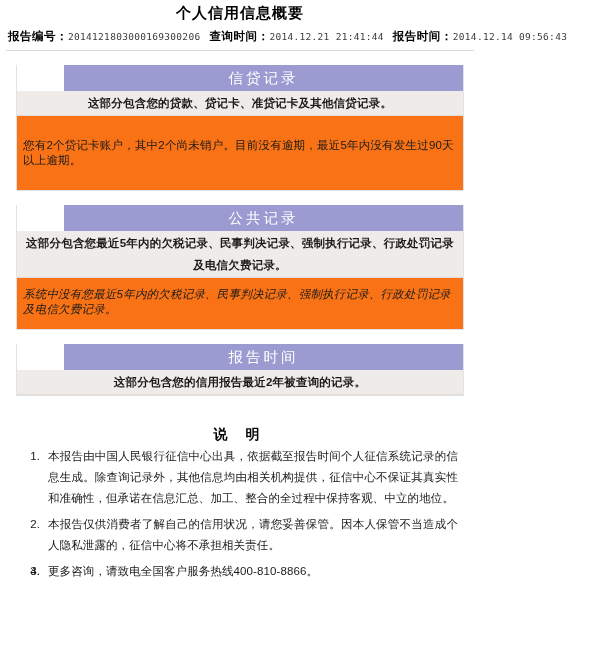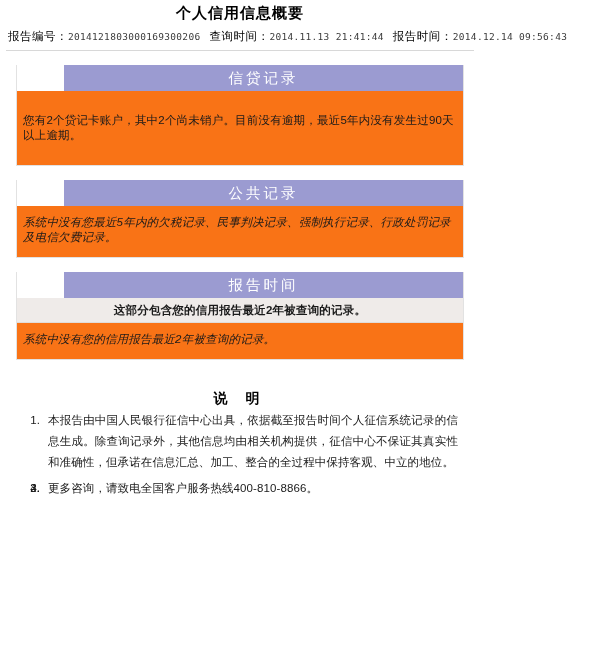--- a/index.html
+++ b/index.html
@@ -35,21 +35,21 @@
 
   .meta-bar {
     margin: 5px 6px 0 6px;
     padding: 0 2px 5px 2px;
     border-bottom: 1px solid #d8d8d8;
     white-space: nowrap;
     font-size: 11px;
     line-height: 16px;
   }
   .meta-label {
-    font-weight: normal;
+    font-weight: bold;
     font-size: 11.5px;
     color: #000;
     letter-spacing: 0.5px;
   }
   .meta-value {
     font-family: "DejaVu Sans Mono", "Liberation Mono", monospace;
     font-size: 9.5px;
     color: #3b3b3b;
     letter-spacing: 0.3px;
     margin-right: 9px;
@@ -137,48 +137,50 @@
   }
 </style>
 </head>
 <body>
 
 <div class="page">
 
   <div class="doc-title">个人信用信息概要</div>
 
   <div class="meta-bar">
-    <span class="meta-label">报告编号：</span><span class="meta-value">2014121803000169300206</span><span class="meta-label">查询时间：</span><span class="meta-value">2014.11.13 21:41:44</span><span class="meta-label">报告时间：</span><span class="meta-value">2014.12.14 09:56:43</span>
+    <span class="meta-label">报告编号：</span><span class="meta-value">2014121803000169300206</span><span class="meta-label">查询时间：</span><span class="meta-value">2014.12.21 21:41:44</span><span class="meta-label">报告时间：</span><span class="meta-value">2014.12.14 09:56:43</span>
   </div>
 
   <div class="section">
     <div class="section-header">信贷记录</div>
+    <div class="section-subtitle">这部分包含您的贷款、贷记卡、准贷记卡及其他信贷记录。</div>
     <div class="section-body tall">您有2个贷记卡账户，其中2个尚未销户。目前没有逾期，最近5年内没有发生过90天以上逾期。</div>
   </div>
 
   <div class="section">
     <div class="section-header">公共记录</div>
+    <div class="section-subtitle">这部分包含您最近5年内的欠税记录、民事判决记录、强制执行记录、行政处罚记录及电信欠费记录。</div>
     <div class="section-body short">系统中没有您最近5年内的欠税记录、民事判决记录、强制执行记录、行政处罚记录及电信欠费记录。</div>
   </div>
 
   <div class="section">
     <div class="section-header">报告时间</div>
     <div class="section-subtitle">这部分包含您的信用报告最近2年被查询的记录。</div>
-    <div class="section-body short">系统中没有您的信用报告最近2年被查询的记录。</div>
   </div>
 
   <div class="notes">
     <div class="notes-title">说 明</div>
     <ul class="notes-list">
       <li class="note-item">
         <span class="note-num">1.</span>
         <span>本报告由中国人民银行征信中心出具，依据截至报告时间个人征信系统记录的信息生成。除查询记录外，其他信息均由相关机构提供，征信中心不保证其真实性和准确性，但承诺在信息汇总、加工、整合的全过程中保持客观、中立的地位。</span>
       </li>
       <li class="note-item">
         <span class="note-num">2.</span>
+        <span>本报告仅供消费者了解自己的信用状况，请您妥善保管。因本人保管不当造成个人隐私泄露的，征信中心将不承担相关责任。</span>
       </li>
       <li class="note-item">
         <span class="note-num">3.</span>
       </li>
       <li class="note-item">
         <span class="note-num">4.</span>
         <span>更多咨询，请致电全国客户服务热线400-810-8866。</span>
       </li>
     </ul>
   </div>

